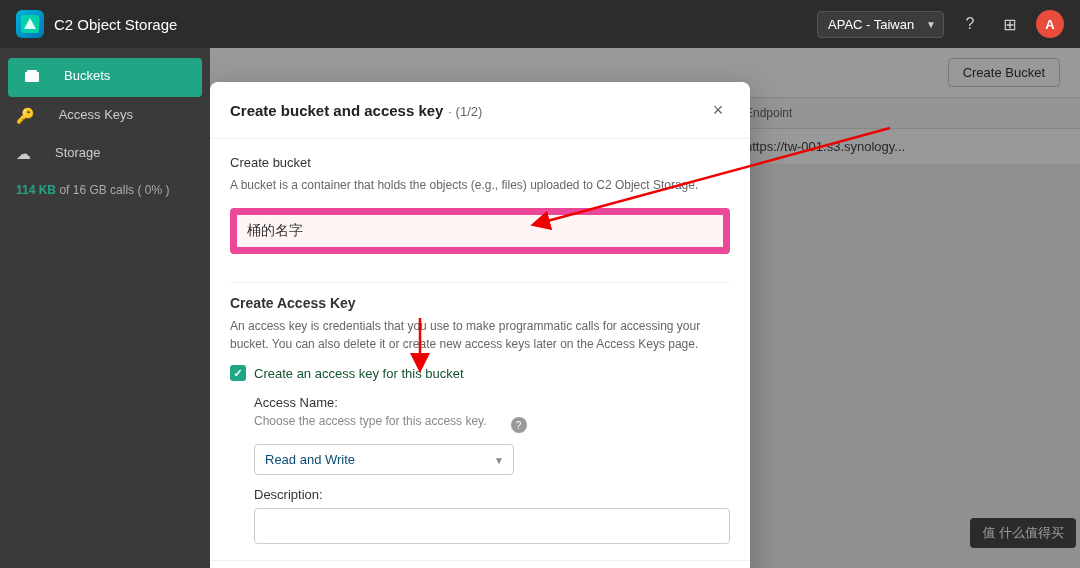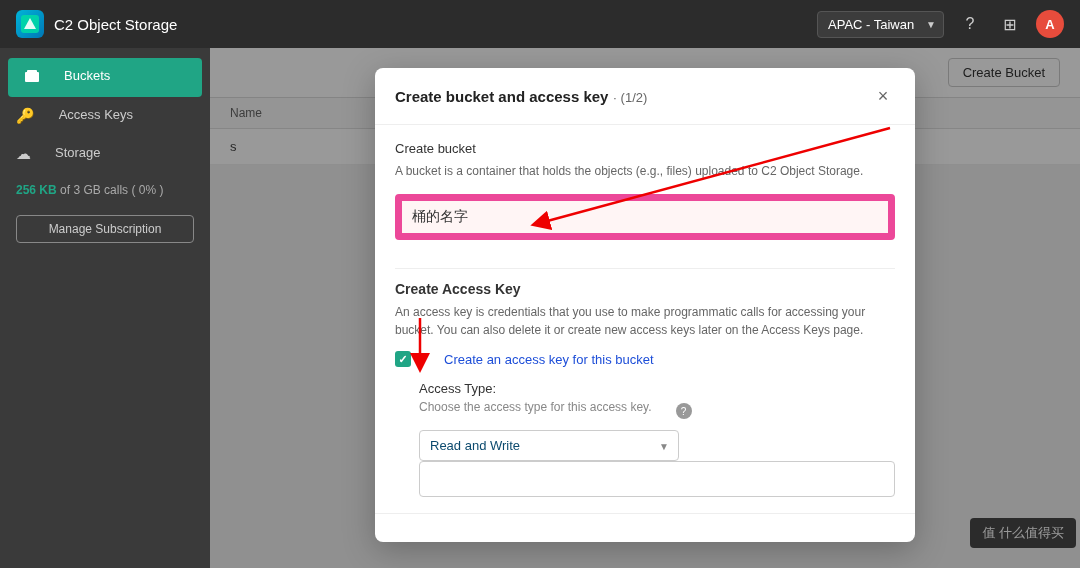--- a/index.html
+++ b/index.html
@@ -140,22 +140,21 @@
     .col { flex: 1; }
     .col.narrow { flex: 0 0 120px; }
 
     
     .overlay {
       position: absolute;
       top: 0; left: 0; right: 0; bottom: 0;
       background: rgba(0,0,0,0.4);
       display: flex;
       align-items: flex-start;
-      justify-content: center;
-      padding-top: 20px;
+      padding-top: 34px;
       z-index: 10;
     }
 
     
     .dialog {
       background: white;
       border-radius: 8px;
       width: 540px;
       box-shadow: 0 8px 32px rgba(0,0,0,0.25);
       overflow: hidden;
@@ -209,21 +208,21 @@
       display: flex; align-items: center; justify-content: center;
       cursor: pointer;
       flex-shrink: 0;
     }
     .checkbox-custom::after {
       content: '✓';
       color: white;
       font-size: 11px;
       font-weight: bold;
     }
-    .checkbox-label { font-size: 13px; color: #1d4ed8; margin-left: 25px; }
+    .checkbox-label { font-size: 13px; color: #14532d; }
 
     .access-type-section { margin-left: 24px; }
     .access-type-label { font-size: 13px; color: #333; margin-bottom: 4px; font-weight: 500; }
     .access-type-hint { font-size: 12px; color: #888; margin-bottom: 8px; }
     .access-type-row { display: flex; align-items: center; gap: 24px; margin-bottom: 8px; }
 
     .select-wrapper { position: relative; display: inline-block; }
     .access-select {
       appearance: none;
       border: 1px solid #ccc;
@@ -339,28 +338,27 @@
     </div>
     <div class="sidebar-item">
       <span class="icon">🔑</span>
       <span>Access Keys</span>
     </div>
     <div class="sidebar-item">
       <span class="icon">☁</span>
       <span>Storage</span>
     </div>
     <div class="sidebar-storage">
-      <span class="storage-used">256 KB</span>
+      <span class="storage-used">114 KB</span>
       <span> of </span>
-      <span>3 GB</span>
+      <span>16 GB</span>
       <span> calls (</span>
       <span>0%</span>
       <span>)</span>
     </div>
-    <div class="manage-sub-btn">Manage Subscription</div>
   </div>
 
   <div class="content">
     <div class="content-header">
       <button class="create-bucket-btn">Create Bucket</button>
     </div>
     <div class="table-header">
       <div class="col">Name</div>
       <div class="col narrow">Object Lock</div>
       <div class="col">Endpoint</div>
@@ -394,34 +392,35 @@
           
           <div class="access-key-title">Create Access Key</div>
           <div class="access-key-desc">An access key is credentials that you use to make programmatic calls for accessing your bucket. You can also delete it or create new access keys later on the Access Keys page.</div>
 
           <div class="checkbox-row">
             <div class="checkbox-custom"></div>
             <span class="checkbox-label">Create an access key for this bucket</span>
           </div>
 
           <div class="access-type-section">
-            <div class="access-type-label">Access Type:</div>
+            <div class="access-type-label">Access Name:</div>
             <div class="access-type-row">
               <span class="access-type-hint">Choose the access type for this access key.</span>
               <div class="hint-icon">?</div>
             </div>
             <div class="select-wrapper">
               <select class="access-select">
                 <option>Read and Write</option>
                 <option>Read Only</option>
                 <option>Write Only</option>
               </select>
               <span class="select-arrow">▼</span>
             </div>
 
+            <div class="desc-label">Description:</div>
             <input type="text" class="desc-input" value="" style="">
           </div>
         </div>
 
         <div class="dialog-footer">
           
         </div>
       </div>
     </div>
 

